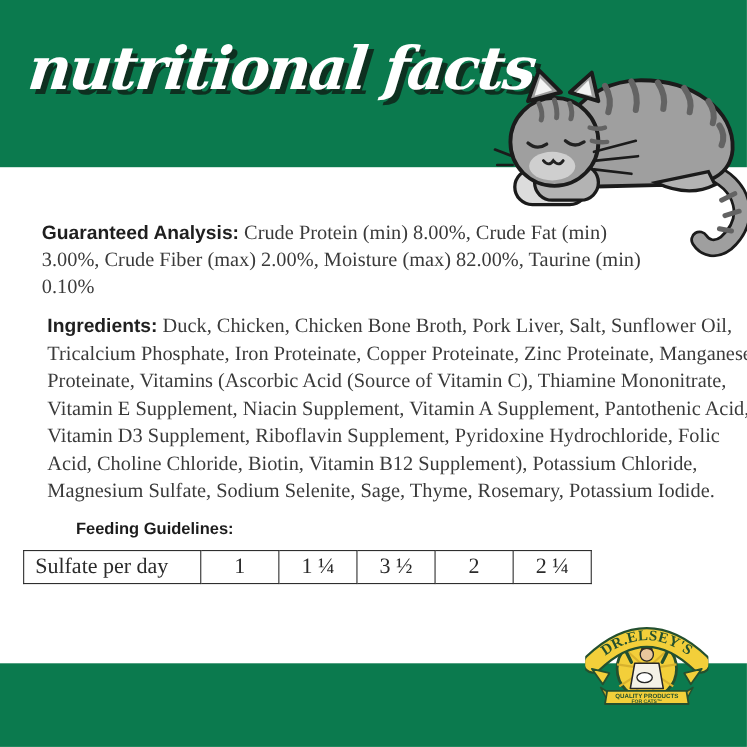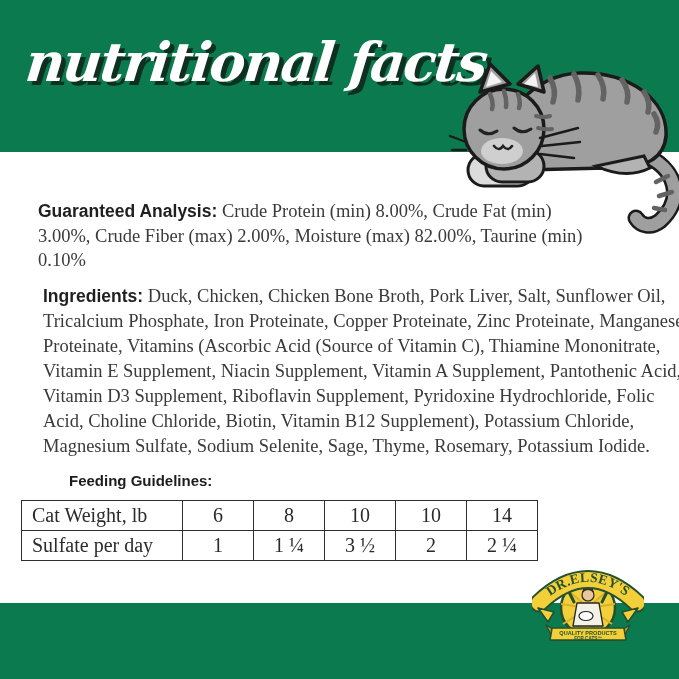--- a/index.html
+++ b/index.html
@@ -83,28 +83,20 @@
       <span>Crude Protein (min) 8.00%, Crude Fat (min) 3.00%, Crude Fiber (max) 2.00%, Moisture (max) 82.00%, Taurine (min) 0.10%</span></p>
 
   <p class="ing-block" style="margin:16px;"><span class="bold-label">Ingredients:</span>
       <span>Duck, Chicken, Chicken Bone Broth, Pork Liver, Salt, Sunflower Oil, Tricalcium Phosphate, Iron Proteinate, Copper Proteinate, Zinc Proteinate, Manganese Proteinate, Vitamins (Ascorbic Acid (Source of Vitamin C), Thiamine Mononitrate, Vitamin E Supplement, Niacin Supplement, Vitamin A Supplement, Pantothenic Acid, Vitamin D3 Supplement, Riboflavin Supplement, Pyridoxine Hydrochloride, Folic Acid, Choline Chloride, Biotin, Vitamin B12 Supplement), Potassium Chloride, Magnesium Sulfate, Sodium Selenite, Sage, Thyme, Rosemary, Potassium Iodide.</span></p>
 
   <div class="fg-heading">Feeding Guidelines:</div>
 
   <table class="fg-table">
     <tbody>
       <tr>
-        <td class="rowhead">Cat Weight, lb</td>
-        <td class="val">6</td>
-        <td class="val">8</td>
-        <td class="val">10</td>
-        <td class="val">10</td>
-        <td class="val">14</td>
-      </tr>
-      <tr>
         <td class="rowhead">Sulfate per day</td>
         <td class="val">1</td>
         <td class="val">1 ¼</td>
         <td class="val">3 ½</td>
         <td class="val">2</td>
         <td class="val">2 ¼</td>
       </tr>
     </tbody>
   </table>
 

